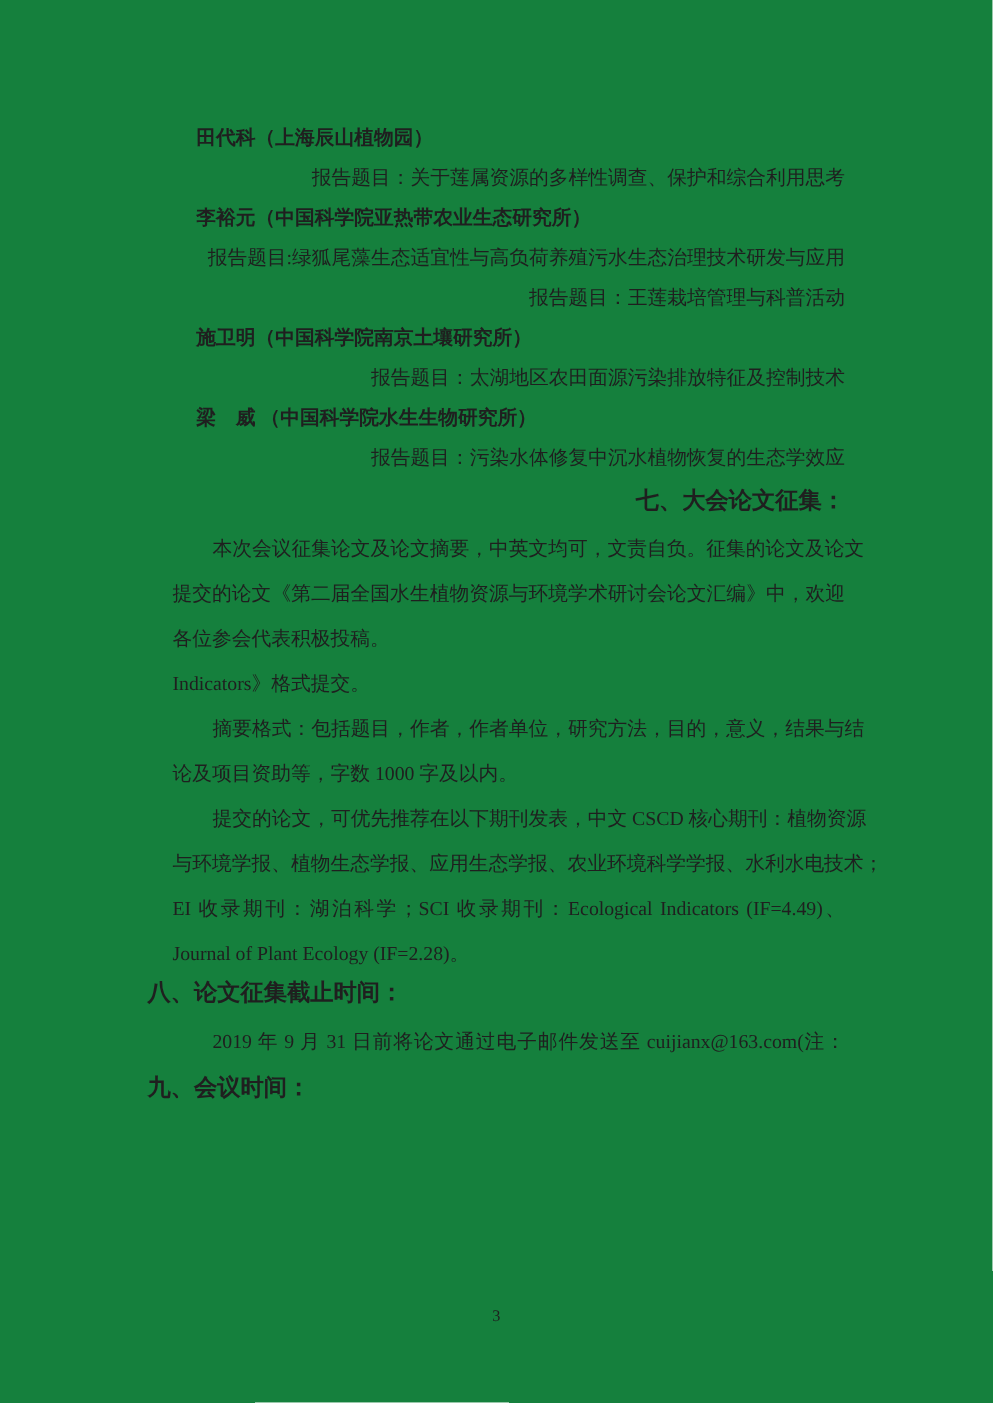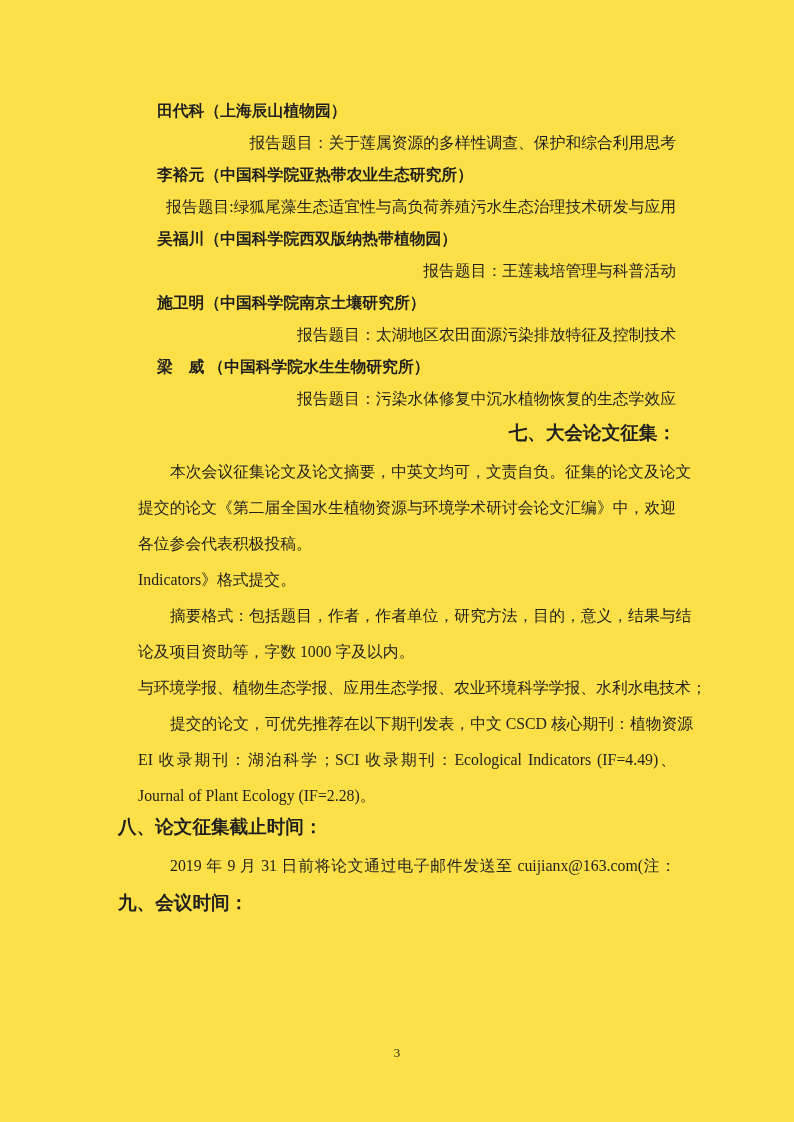--- a/index.html
+++ b/index.html
@@ -7,21 +7,21 @@
   body {
     width: 794px; height: 1122px;
     position: relative;
     font-family: "Liberation Serif", "DejaVu Serif", serif;
     color: #1f1f1f;
     overflow: hidden;
   }
   .page {
     position: absolute; inset: 0;
     padding: 100px 118px 0 118px;
-    background: #fde047;
+    background: #15803d;
   }
   
   .sp-name {
     font-weight: 700;
     font-size: 15.8px;
     line-height: 22px;
     margin: 0 0 10px 0;
     padding-left: 39px;
     white-space: nowrap;
   }
@@ -70,21 +70,20 @@
   <div class="speakers">
     <div class="speaker">
       <p class="sp-name">田代科（上海辰山植物园）</p>
       <p class="sp-report">报告题目：关于莲属资源的多样性调查、保护和综合利用思考</p>
     </div>
     <div class="speaker">
       <p class="sp-name">李裕元（中国科学院亚热带农业生态研究所）</p>
       <p class="sp-report">报告题目:绿狐尾藻生态适宜性与高负荷养殖污水生态治理技术研发与应用</p>
     </div>
     <div class="speaker">
-      <p class="sp-name">吴福川（中国科学院西双版纳热带植物园）</p>
       <p class="sp-report">报告题目：王莲栽培管理与科普活动</p>
     </div>
     <div class="speaker">
       <p class="sp-name">施卫明（中国科学院南京土壤研究所）</p>
       <p class="sp-report">报告题目：太湖地区农田面源污染排放特征及控制技术</p>
     </div>
     <div class="speaker">
       <p class="sp-name">梁　威 （中国科学院水生生物研究所）</p>
       <p class="sp-report">报告题目：污染水体修复中沉水植物恢复的生态学效应</p>
     </div>
@@ -98,22 +97,22 @@
       <p class="ln">各位参会代表积极投稿。</p>
     </div>
     <div class="para">
       <p class="ln">Indicators》格式提交。</p>
     </div>
     <div class="para">
       <p class="ln ind j">摘要格式：包括题目，作者，作者单位，研究方法，目的，意义，结果与结</p>
       <p class="ln">论及项目资助等，字数 1000 字及以内。</p>
     </div>
     <div class="para">
+      <p class="ln ind j">提交的论文，可优先推荐在以下期刊发表，中文 CSCD 核心期刊：植物资源</p>
       <p class="ln j">与环境学报、植物生态学报、应用生态学报、农业环境科学学报、水利水电技术；</p>
-      <p class="ln ind j">提交的论文，可优先推荐在以下期刊发表，中文 CSCD 核心期刊：植物资源</p>
       <p class="ln j">EI 收录期刊：湖泊科学；SCI 收录期刊：Ecological Indicators (IF=4.49)、</p>
       <p class="ln">Journal of Plant Ecology (IF=2.28)。</p>
     </div>
   </div>
 
   <div class="sec" id="sec8">
     <h2 class="heading">八、论文征集截止时间：</h2>
     <div class="para">
       <p class="ln ind j">2019 年 9 月 31 日前将论文通过电子邮件发送至 cuijianx@163.com(注：</p>
     </div>

